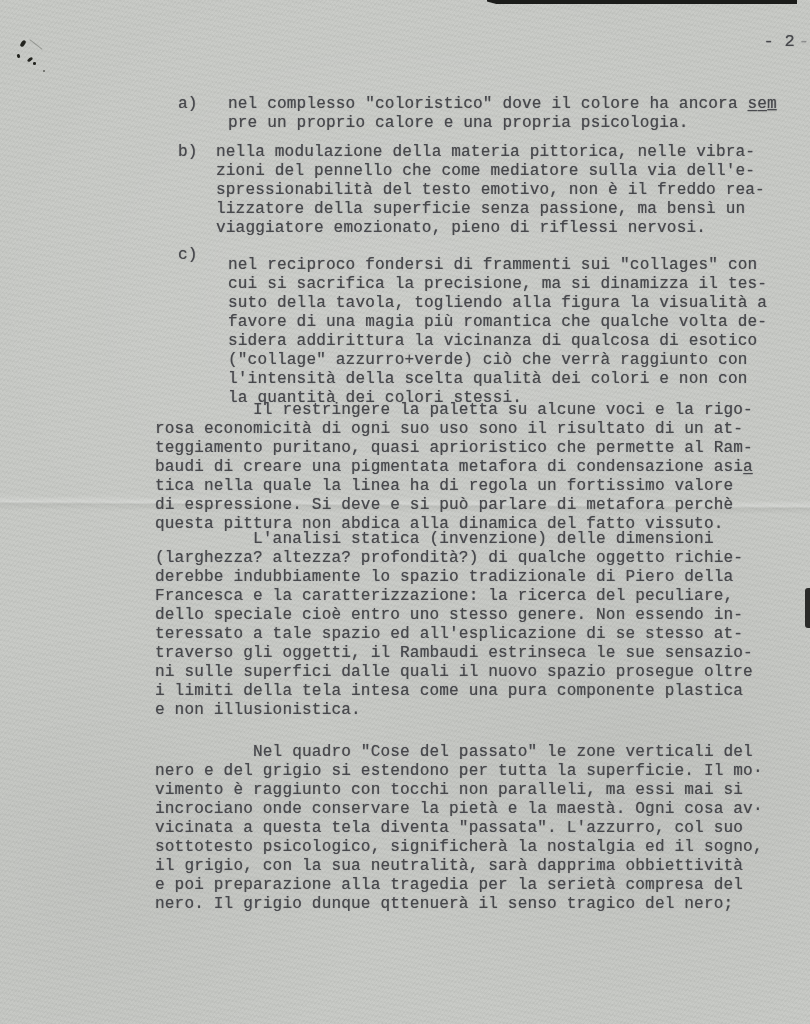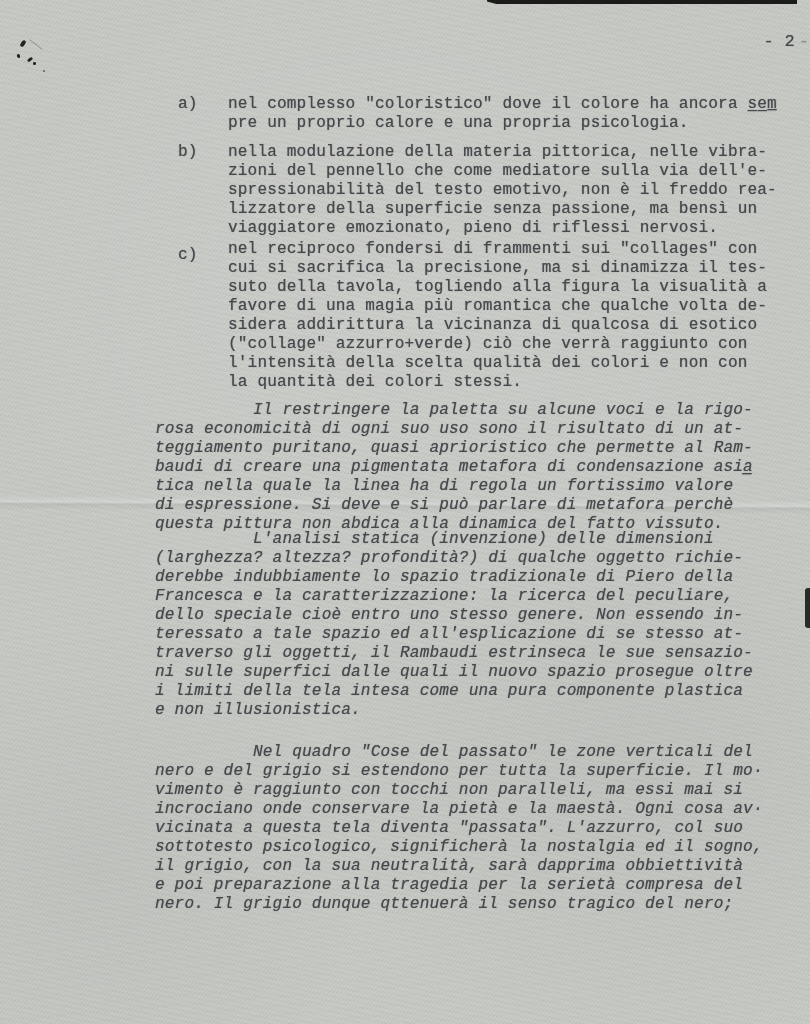--- a/index.html
+++ b/index.html
@@ -54,21 +54,21 @@
     text-shadow: 0 0 1px rgba(72,73,78,0.55), 0.4px 0.3px 0 rgba(72,73,78,0.22);
   }
   .page-number {
     left: 722px;
     top: 13px;
     font-size: 17px;
   }
   .page-number .faint { opacity: 0.45; margin-left: 4px; }
   .li-label { width: 40px; }
   .li-text  { width: 575px; }
-  .para     { left: 155px; width: 650px; font-style: italic; }
+  .para     { left: 155px; width: 650px; }
   
   .edge-bar-top {
     position: absolute;
     top: 0;
     left: 487px;
     width: 310px;
     height: 4px;
     background: #1b1c1a;
     clip-path: polygon(0 0, 100% 0, 100% 100%, 3% 100%, 0 40%);
   }
@@ -119,28 +119,28 @@
 
   <div class="typed page-number">
     <span>- 2</span><span class="faint">-</span>
   </div>
 
   <div class="typed li-label" style="left:178px; top:95px">a)</div>
   <div class="typed li-text" style="left:228px; top:95px">nel complesso "coloristico" dove il colore ha ancora s̲e̲m̲
 pre un proprio calore e una propria psicologia.</div>
 
   <div class="typed li-label" style="left:178px; top:143px">b)</div>
-  <div class="typed li-text" style="left:228px; top:143px">nella modulazione della materia pittorica, nelle vibra-
+  <div class="typed li-text" style="left:216px; top:143px">nella modulazione della materia pittorica, nelle vibra-
 zioni del pennello che come mediatore sulla via dell'e-
 spressionabilità del testo emotivo, non è il freddo rea-
 lizzatore della superficie senza passione, ma bensì un
 viaggiatore emozionato, pieno di riflessi nervosi.</div>
 
   <div class="typed li-label" style="left:178px; top:246px">c)</div>
-  <div class="typed li-text" style="left:228px; top:240px">nel reciproco fondersi di frammenti sui "collages" con
+  <div class="typed li-text" style="left:228px; top:256px">nel reciproco fondersi di frammenti sui "collages" con
 cui si sacrifica la precisione, ma si dinamizza il tes-
 suto della tavola, togliendo alla figura la visualità a
 favore di una magia più romantica che qualche volta de-
 sidera addirittura la vicinanza di qualcosa di esotico
 ("collage" azzurro+verde) ciò che verrà raggiunto con
 l'intensità della scelta qualità dei colori e non con
 la quantità dei colori stessi.</div>
 
   <div class="typed para" style="top:401px">          Il restringere la paletta su alcune voci e la rigo-
 rosa economicità di ogni suo uso sono il risultato di un at-

